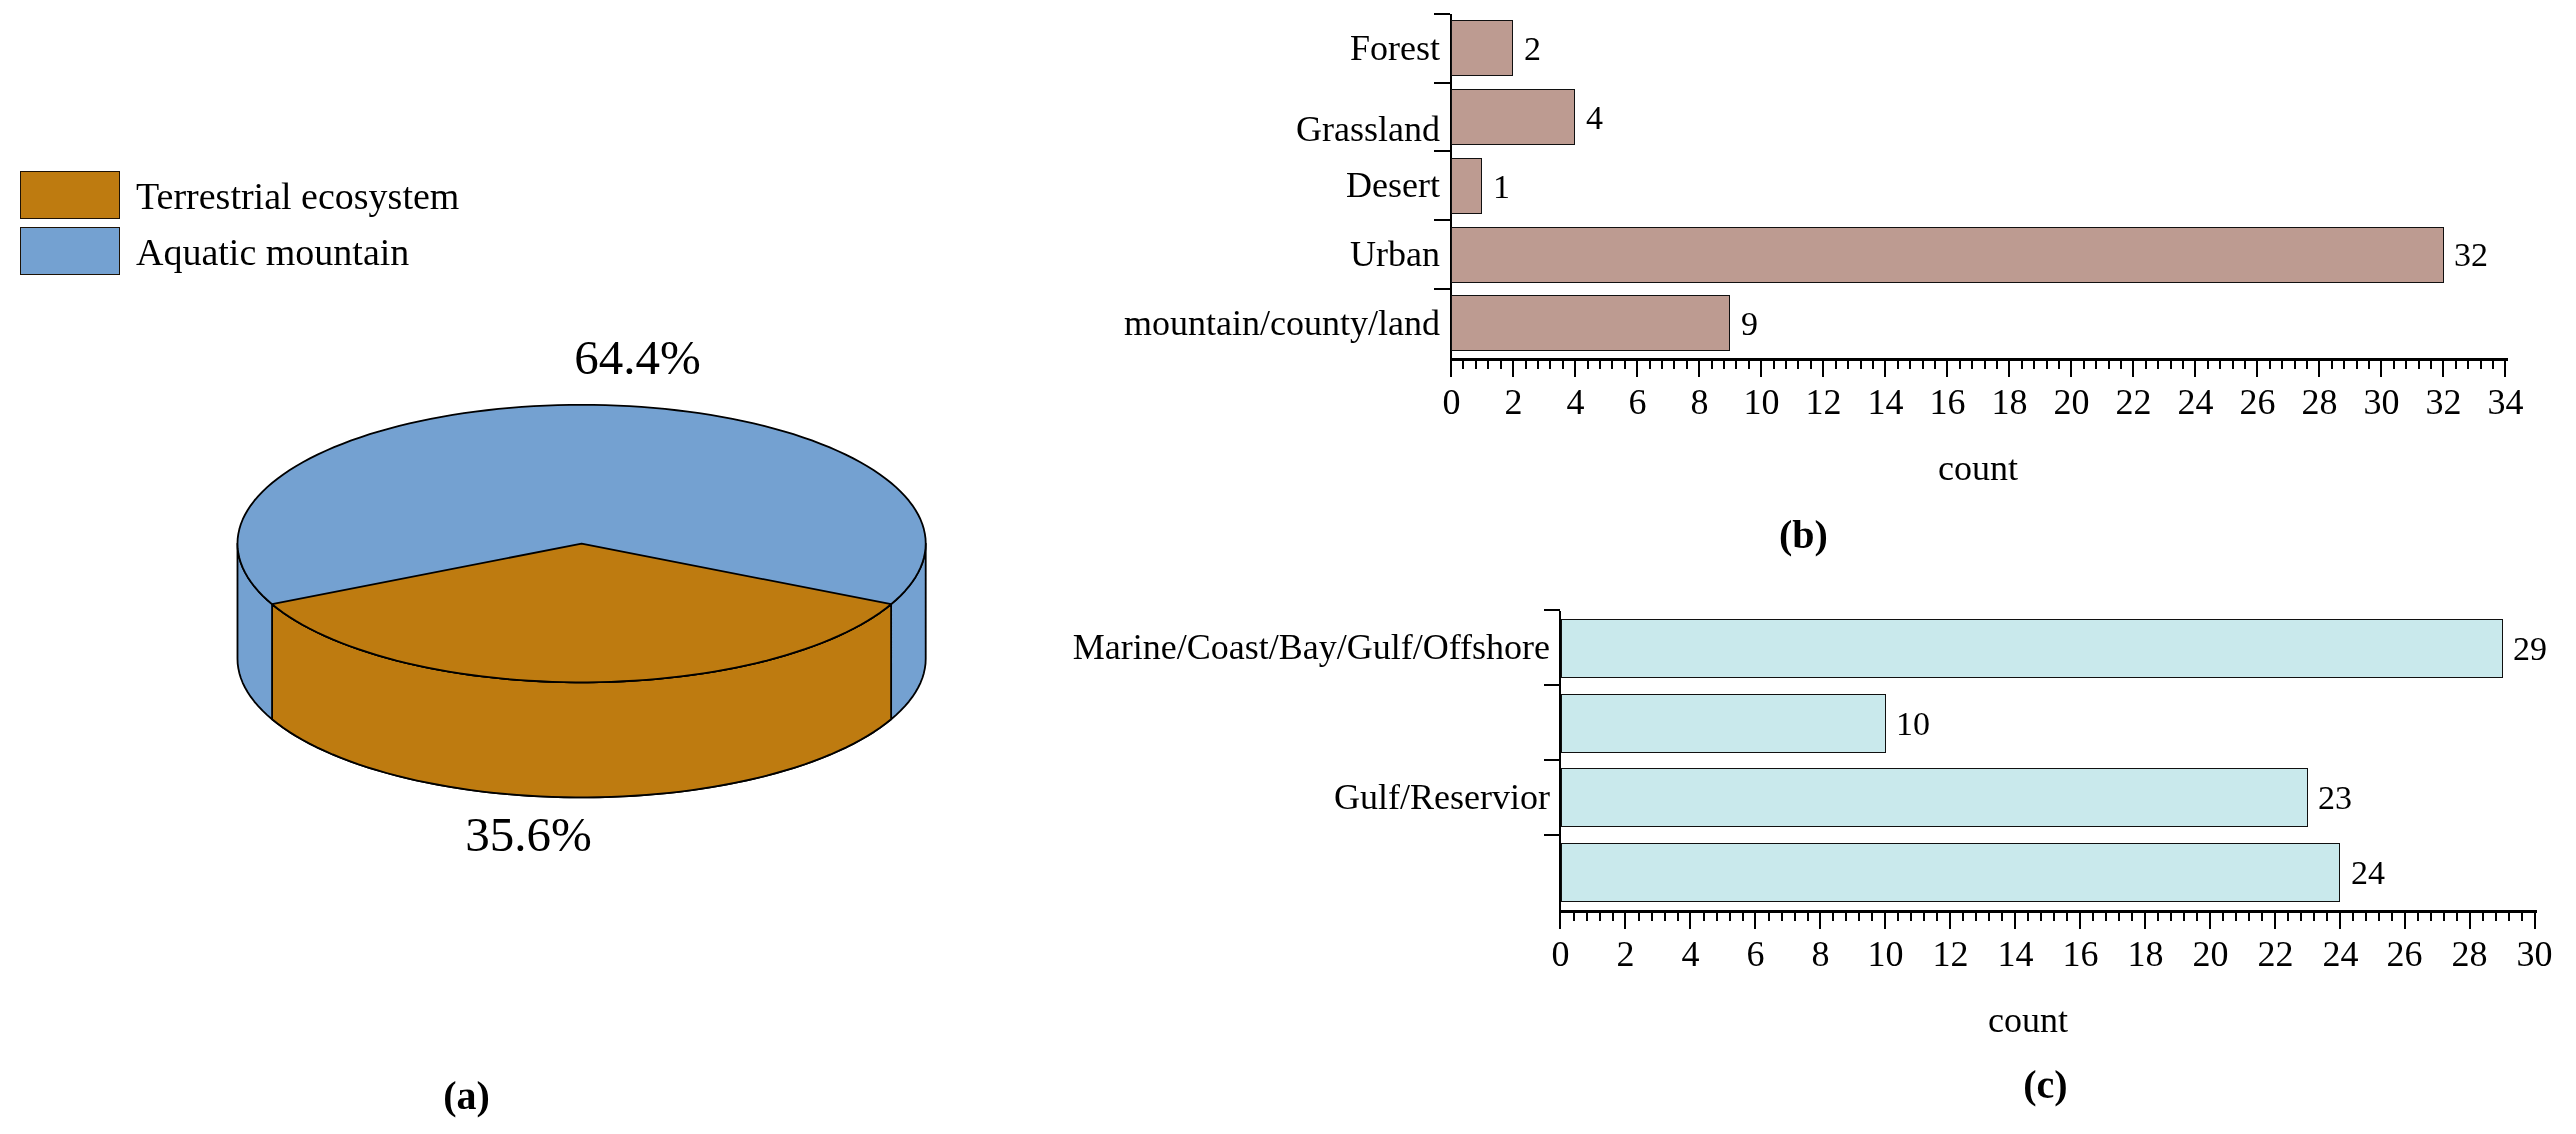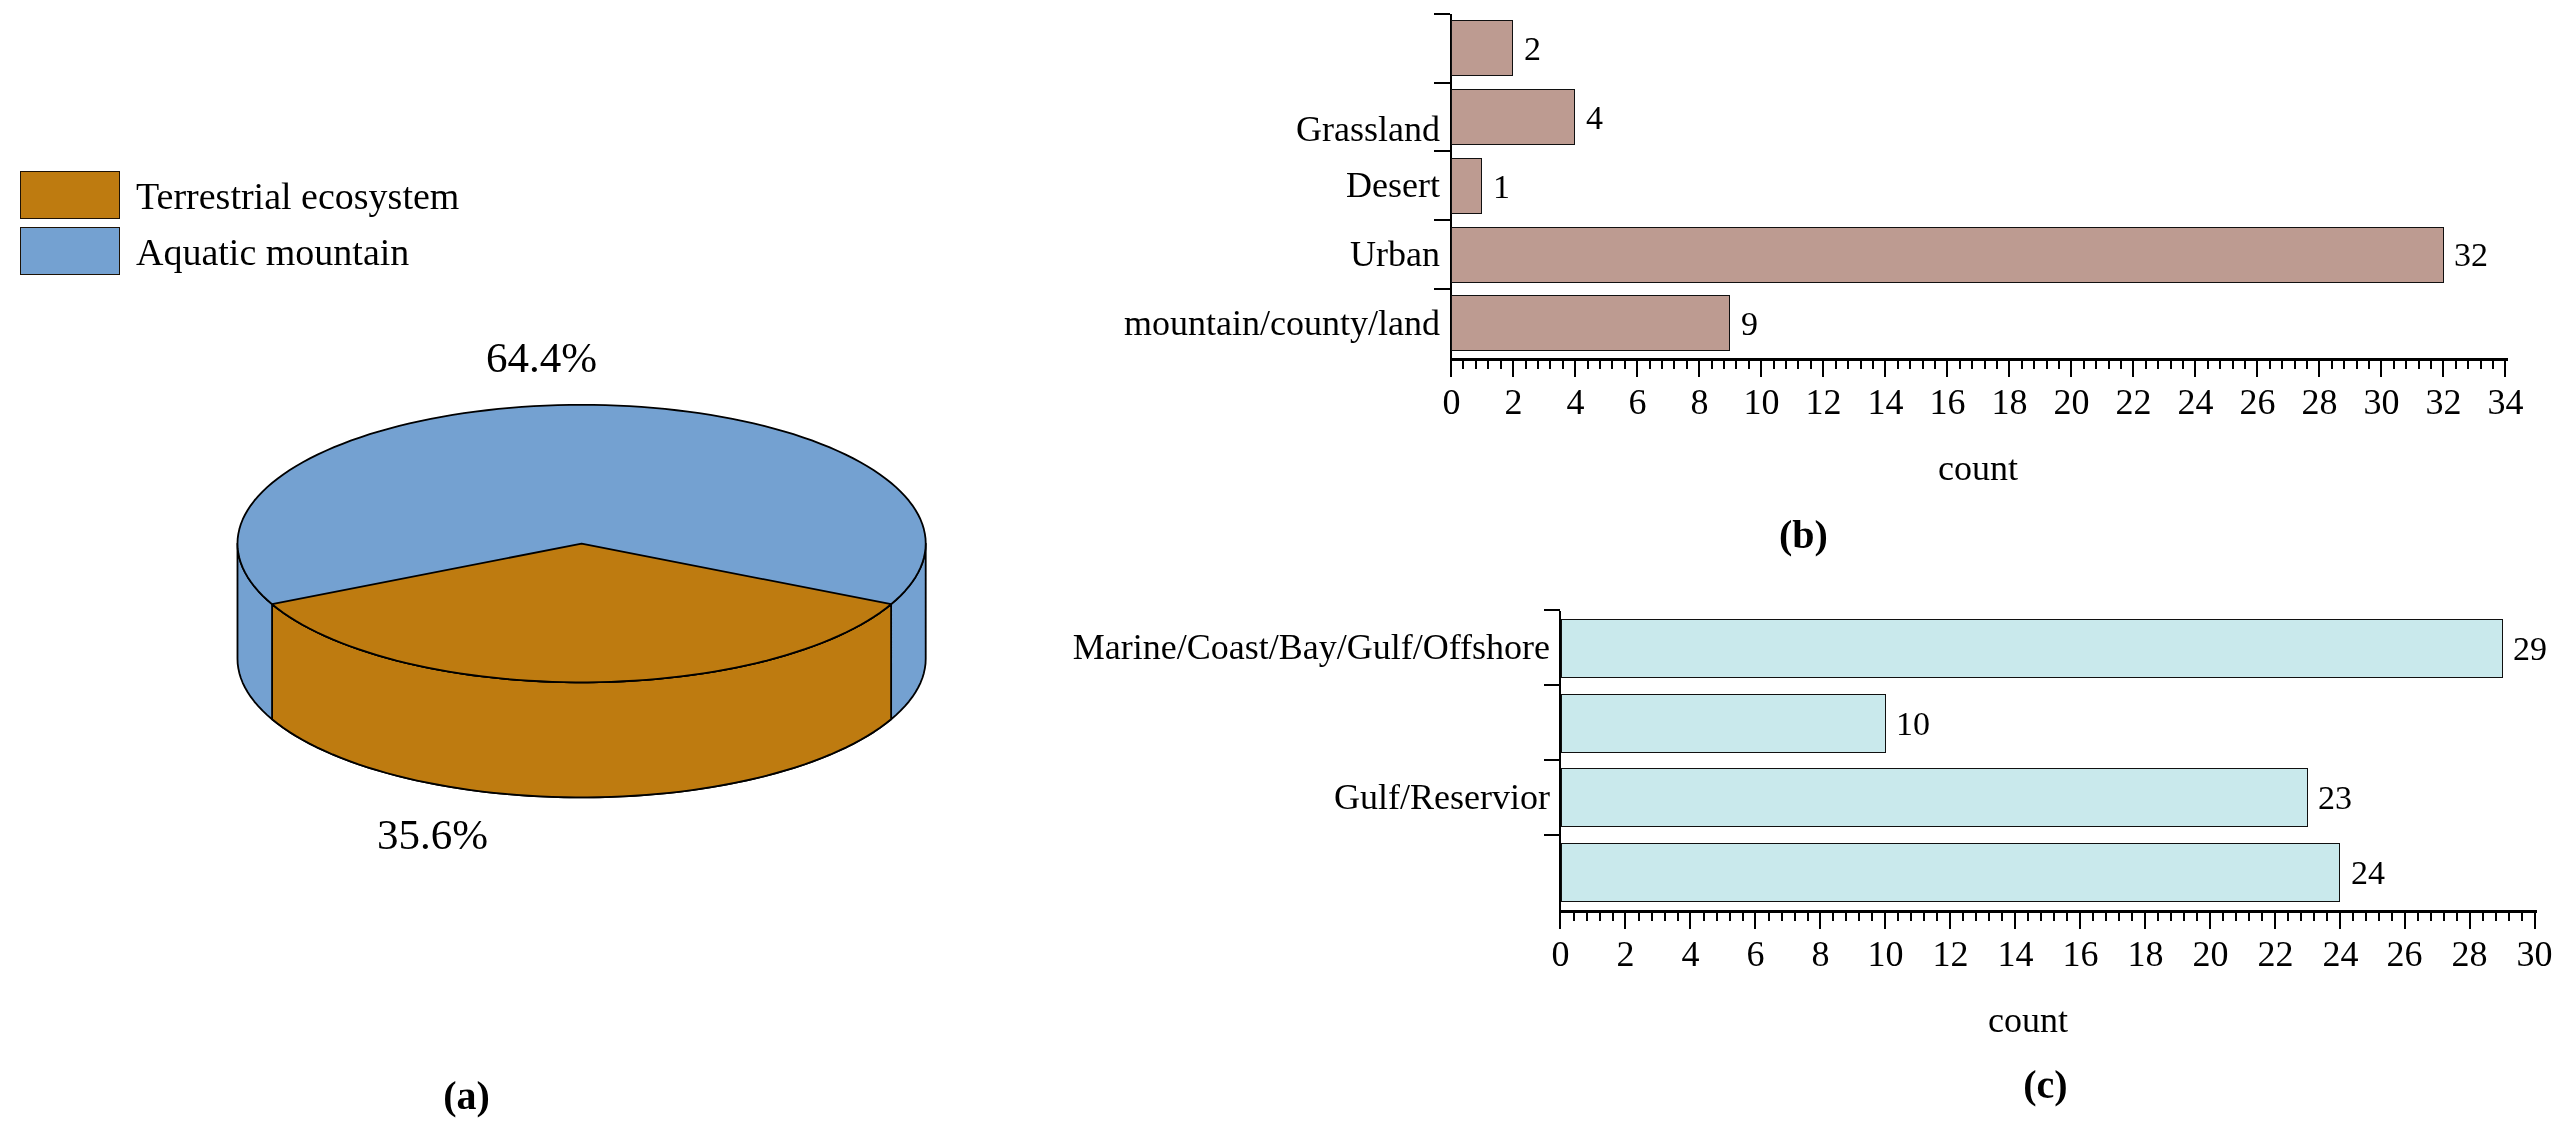--- a/index.html
+++ b/index.html
@@ -7,21 +7,21 @@
     position:relative;
     width:2576px;height:1135px;
     background:#ffffff;
     font-family:"Liberation Serif","DejaVu Serif",serif;
     color:#000;
     overflow:hidden;
   }
   .abs{position:absolute;}
   .swatch{position:absolute;width:100px;height:48px;border:1.8px solid #1d1205;box-sizing:border-box;}
   .legend-label{position:absolute;font-size:38px;line-height:44px;white-space:nowrap;}
-  .pct-label{position:absolute;font-size:43px;line-height:44px;width:303px;}
+  .pct-label{position:absolute;font-size:49px;line-height:44px;text-align:center;width:303px;}
   .panel-letter{position:absolute;font-size:40px;line-height:48px;text-align:center;width:145px;font-weight:700;}
   .cat-label{position:absolute;font-size:36px;line-height:41px;height:41px;text-align:right;white-space:nowrap;}
   .bar{position:absolute;box-sizing:border-box;border:1.8px solid #101010;}
   .bar-value{position:absolute;font-size:34px;line-height:39px;height:39px;white-space:nowrap;}
   .axis-line{position:absolute;background:#000;}
   .tick{position:absolute;background:#000;}
   .tick-label{position:absolute;font-size:36px;line-height:40px;width:97px;text-align:center;}
   .count-label{position:absolute;font-size:36px;line-height:40px;width:242px;text-align:center;}
   svg{position:absolute;left:0;top:0;}
 </style>
@@ -49,20 +49,21 @@
   <div class="panel-letter" style="left:394px;top:1072px;">(a)</div>
 
   <div id="chart-b" class="abs" style="left:0;top:0;width:2576px;height:1135px;">
       <div class="axis-line" style="left: 1450px; top: 14px; width: 2.4px; height: 344px;"></div>
       <div class="axis-line" style="left: 1450px; top: 358px; width: 1058px; height: 3px;"></div>
       <div class="tick" style="left: 1434px; top: 12.7px; width: 15.8px; height: 2.4px;"></div>
       <div class="tick" style="left: 1434px; top: 82px; width: 15.8px; height: 2.4px;"></div>
       <div class="tick" style="left: 1434px; top: 150px; width: 15.8px; height: 2.4px;"></div>
       <div class="tick" style="left: 1434px; top: 219px; width: 15.8px; height: 2.4px;"></div>
       <div class="tick" style="left: 1434px; top: 288px; width: 15.8px; height: 2.4px;"></div>
+      <div class="cat-label" style="left: 531px; top: 28px; width: 909px;">Forest</div>
       <div class="bar" style="left: 1451px; top: 20px; width: 62px; height: 56px; background: rgb(189, 155, 145);"></div>
       <div class="bar-value" style="left: 1524px; top: 29px;">2</div>
       <div class="cat-label" style="left: 531px; top: 109px; width: 909px;">Grassland</div>
       <div class="bar" style="left: 1451px; top: 89px; width: 124px; height: 56px; background: rgb(189, 155, 145);"></div>
       <div class="bar-value" style="left: 1586px; top: 98px;">4</div>
       <div class="cat-label" style="left: 531px; top: 165px; width: 909px;">Desert</div>
       <div class="bar" style="left: 1451px; top: 158px; width: 31px; height: 56px; background: rgb(189, 155, 145);"></div>
       <div class="bar-value" style="left: 1493px; top: 167px;">1</div>
       <div class="cat-label" style="left: 531px; top: 234px; width: 909px;">Urban</div>
       <div class="bar" style="left: 1451px; top: 227px; width: 993px; height: 56px; background: rgb(189, 155, 145);"></div>

